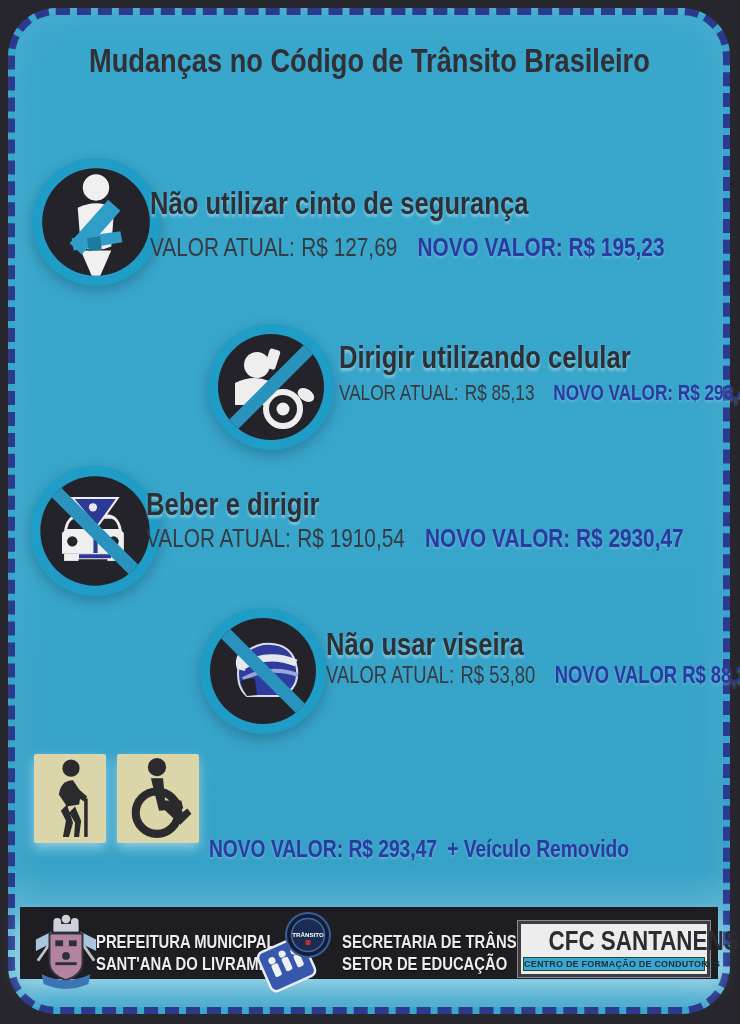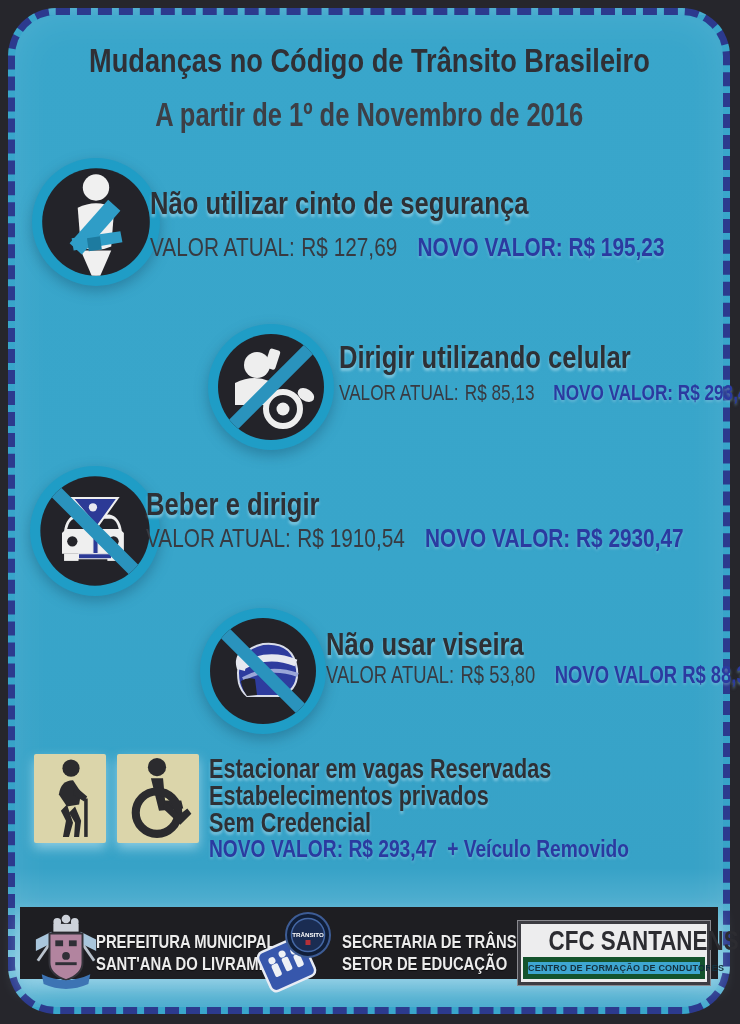--- a/index.html
+++ b/index.html
@@ -61,35 +61,32 @@
   .cfc{
     position:absolute;right:8px;top:14px;width:182px;
     background:#ededee;border:3px solid #3c3c42;outline:1px solid #8a8a90;
     text-align:center;padding:1px 2px 3px 2px;
   }
   .cfc-name{
     font-size:28px;line-height:32px;font-weight:bold;color:#2c2c31;
     white-space:nowrap;transform:scaleX(0.80);transform-origin:50% 50%;display:inline-block;
   }
   .cfc-strip{
-    background:#3ea6d1;border:5px solid #14532d;
+    background:#3ea6d1;border:1px solid #14532d;
     font-size:9px;line-height:12px;font-weight:bold;color:#14303d;
     white-space:nowrap;letter-spacing:0.2px;
   }
 </style>
 </head>
 <body>
 
 <div class="poster">
 
   <div class="abs title-line poster-title">
     <span>Mudanças no Código de Trânsito Brasileiro</span>
-  </div>
-  <div class="abs title-line poster-subtitle">
-    <span>A partir de 1º de Novembro de 2016</span>
   </div>
 
   <div class="abs icon-circle" style="left:16px;top:142px;width:130px;height:130px;">
     <svg viewBox="0 0 128 128" width="130" height="130">
       <circle cx="64" cy="64" r="63" fill="#1f9dc6"></circle>
       <circle cx="64" cy="64" r="53" fill="#232329"></circle>
       <clipPath id="clipA">
           <circle cx="64" cy="64" r="53"></circle>
         </clipPath>
       <g clip-path="url(#clipA)">
@@ -193,25 +190,20 @@
       <rect x="49" y="44" width="3.5" height="38" fill="#2b2b2e"></rect>
     </svg>
   </div>
   <div class="abs sq" style="left:102px;top:739px;width:82px;height:89px;">
     <svg viewBox="0 0 70 88" width="82" height="89">
       <circle cx="34" cy="13" r="9" fill="#2b2b2e"></circle>
       <path d="M28 24 L40 24 L42 46 L58 46 L60 54 L36 56 Z" fill="#2b2b2e"></path>
       <circle cx="34" cy="58" r="21" fill="none" stroke="#2b2b2e" stroke-width="8"></circle>
       <path d="M42 46 L56 60 L64 54 L68 59 L57 70 L40 54 Z" fill="#2b2b2e"></path>
     </svg>
-  </div>
-  <div class="abs heading-lines" style="left:194px;top:741px;">
-    <div>Estacionar em vagas Reservadas</div>
-    <div>Estabelecimentos privados</div>
-    <div>Sem Credencial</div>
   </div>
   <div class="abs values" style="left:194px;top:820px;font-size:24px;">
     <span class="new" style="margin-left:0;">NOVO VALOR:</span>
     <span class="new" style="margin-left:0;">R$ 293,47</span>
     <span class="new" style="margin-left:6px;">+ Veículo Removido</span>
   </div>
 
 
   <div class="abs footer-bar">
 

